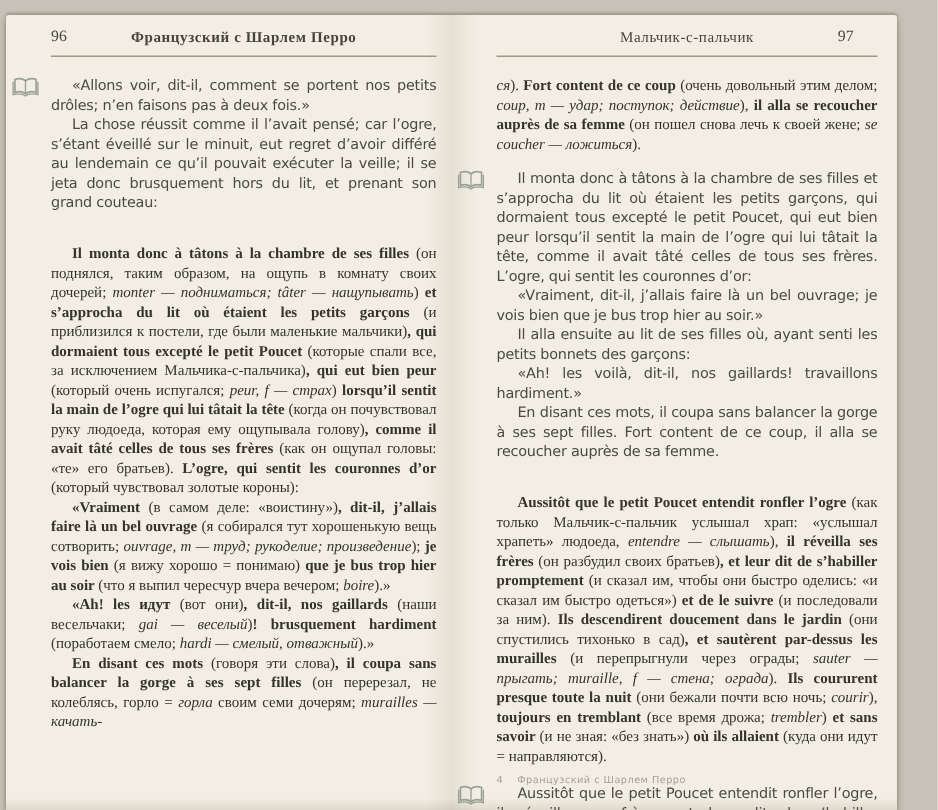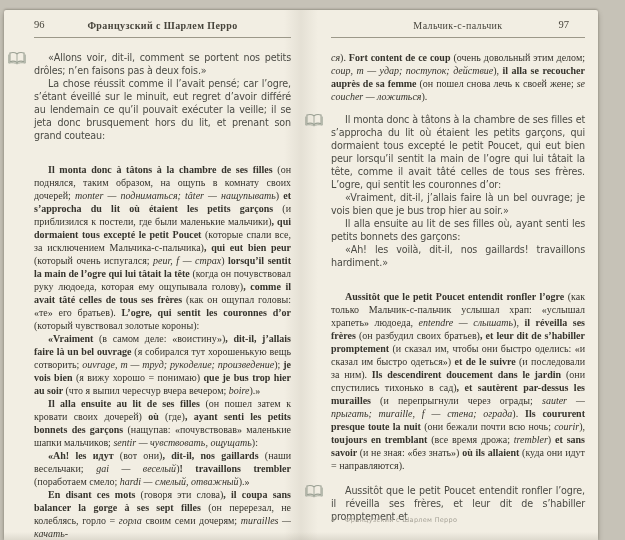--- a/index.html
+++ b/index.html
@@ -99,22 +99,21 @@
       <path d="M12 3.4 L12 15" fill="none" stroke="currentColor" stroke-width="1.2"></path>
       <path d="M1 4.4 L1 15.8 C5 14.8 9.8 15.2 12 16.9 C14.2 15.2 19 14.8 23 15.8 L23 4.4" fill="none" stroke="currentColor" stroke-width="1.2"></path>
     </svg>
   </span>
 <p>«Allons voir, dit-il, comment se portent nos petits drôles; n’en faisons pas à deux fois.»</p>
             <p>La chose réussit comme il l’avait pensé; car l’ogre, s’étant éveillé sur le minuit, eut regret d’avoir différé au lendemain ce qu’il pouvait exécuter la veille; il se jeta donc brusquement hors du lit, et prenant son grand couteau:</p>
           </div>
           <div class="block parsed gap-md">
             <p><b>Il monta donc à tâtons à la chambre de ses filles </b>(он поднялся, таким образом, на ощупь в комнату своих дочерей; <i>monter — подниматься; tâter — нащупывать</i>) <b>et s’approcha du lit où étaient les petits garçons </b>(и приблизился к постели, где были маленькие мальчики)<b>, qui dormaient tous excepté le petit Poucet </b>(которые спали все, за исключением Мальчика-с-пальчика)<b>, qui eut bien peur </b>(который очень испугался; <i>peur, f — страх</i>) <b>lorsqu’il sentit la main de l’ogre qui lui tâtait la tête </b>(когда он почувствовал руку людоеда, которая ему ощупывала голову)<b>, comme il avait tâté celles de tous ses frères </b>(как он ощупал головы: «те» его братьев). <b>L’ogre, qui sentit les couronnes d’or </b>(который чувствовал золотые короны):</p>
             <p><b>«Vraiment </b>(в самом деле: «воистину»)<b>, dit-il, j’allais faire là un bel ouvrage </b>(я собирался тут хорошенькую вещь сотворить; <i>ouvrage, m — труд; рукоделие; произведение</i>); <b>je vois bien </b>(я вижу хорошо = понимаю) <b>que je bus trop hier au soir </b>(что я выпил чересчур вчера вечером; <i>boire</i>).»</p>
-            <p><b>Il alla ensuite au lit de ses filles </b>(он пошел затем к кровати своих дочерей) <b>où </b>(где)<b>, ayant senti les petits bonnets des garçons </b>(нащупав: «почувствовав» маленькие шапки мальчиков; <i>sentir — чувствовать, ощущать</i>):</p>
-            <p><b>«Ah! les идут </b>(вот они)<b>, dit-il, nos gaillards </b>(наши весельчаки; <i>gai — веселый</i>)<b>! travaillons trembler </b>(поработаем смело; <i>hardi — смелый, отважный</i>).»</p>
+            <p><b>«Ah! les идут </b>(вот они)<b>, dit-il, nos gaillards </b>(наши весельчаки; <i>gai — веселый</i>)<b>! brusquement hardiment </b>(поработаем смело; <i>hardi — смелый, отважный</i>).»</p>
             <p><b>En disant ces mots </b>(говоря эти слова)<b>, il coupa sans balancer la gorge à ses sept filles </b>(он перерезал, не колеблясь, горло = <i>горла</i> своим семи дочерям; <i>murailles — качать-</i></p>
           </div>
         </div>
     </section>
 
     <section class="page right">
       <header class="phead">
         <span class="ptitle">Мальчик-с-пальчик</span>
         <span class="pnum r">97</span>
       </header>
@@ -128,20 +127,21 @@
     <svg width="18" height="14" viewBox="0 0 24 18" aria-hidden="true">
       <path d="M12 3.4 C9.6 1.6 5.6 1.3 2.6 2.3 L2.6 13.9 C5.6 12.9 9.6 13.2 12 15 C14.4 13.2 18.4 12.9 21.4 13.9 L21.4 2.3 C18.4 1.3 14.4 1.6 12 3.4 Z" fill="none" stroke="currentColor" stroke-width="1.5"></path>
       <path d="M12 3.4 L12 15" fill="none" stroke="currentColor" stroke-width="1.2"></path>
       <path d="M1 4.4 L1 15.8 C5 14.8 9.8 15.2 12 16.9 C14.2 15.2 19 14.8 23 15.8 L23 4.4" fill="none" stroke="currentColor" stroke-width="1.2"></path>
     </svg>
   </span>
 <p>Il monta donc à tâtons à la chambre de ses filles et s’approcha du lit où étaient les petits garçons, qui dormaient tous excepté le petit Poucet, qui eut bien peur lorsqu’il sentit la main de l’ogre qui lui tâtait la tête, comme il avait tâté celles de tous ses frères. L’ogre, qui sentit les couronnes d’or:</p>
             <p>«Vraiment, dit-il, j’allais faire là un bel ouvrage; je vois bien que je bus trop hier au soir.»</p>
             <p>Il alla ensuite au lit de ses filles où, ayant senti les petits bonnets des garçons:</p>
             <p>«Ah! les voilà, dit-il, nos gaillards! travaillons hardiment.»</p>
+            <p>En disant ces mots, il coupa sans balancer la gorge à ses sept filles. Fort content de ce coup, il alla se recoucher auprès de sa femme.</p>
           </div>
           <div class="block parsed gap-md">
             <p><b>Aussitôt que le petit Poucet entendit ronfler l’ogre </b>(как только Мальчик-с-пальчик услышал храп: «услышал храпеть» людоеда, <i>entendre — слышать</i>), <b>il réveilla ses frères </b>(он разбудил своих братьев)<b>, et leur dit de s’habiller promptement </b>(и сказал им, чтобы они быстро оделись: «и сказал им быстро одеться») <b>et de le suivre </b>(и последовали за ним). <b>Ils descendirent doucement dans le jardin </b>(они спустились тихонько в сад)<b>, et sautèrent par-dessus les murailles </b>(и перепрыгнули через ограды; <i>sauter — прыгать; muraille, f — стена; ограда</i>). <b>Ils coururent presque toute la nuit </b>(они бежали почти всю ночь; <i>courir</i>), <b>toujours en tremblant </b>(все время дрожа; <i>trembler</i>) <b>et sans savoir </b>(и не зная: «без знать») <b>où ils allaient </b>(куда они идут = направляются).</p>
           </div>
           <div class="block literal gap-xs">
   <span class="bicon">
     <svg width="18" height="14" viewBox="0 0 24 18" aria-hidden="true">
       <path d="M12 3.4 C9.6 1.6 5.6 1.3 2.6 2.3 L2.6 13.9 C5.6 12.9 9.6 13.2 12 15 C14.4 13.2 18.4 12.9 21.4 13.9 L21.4 2.3 C18.4 1.3 14.4 1.6 12 3.4 Z" fill="none" stroke="currentColor" stroke-width="1.5"></path>
       <path d="M12 3.4 L12 15" fill="none" stroke="currentColor" stroke-width="1.2"></path>
       <path d="M1 4.4 L1 15.8 C5 14.8 9.8 15.2 12 16.9 C14.2 15.2 19 14.8 23 15.8 L23 4.4" fill="none" stroke="currentColor" stroke-width="1.2"></path>

